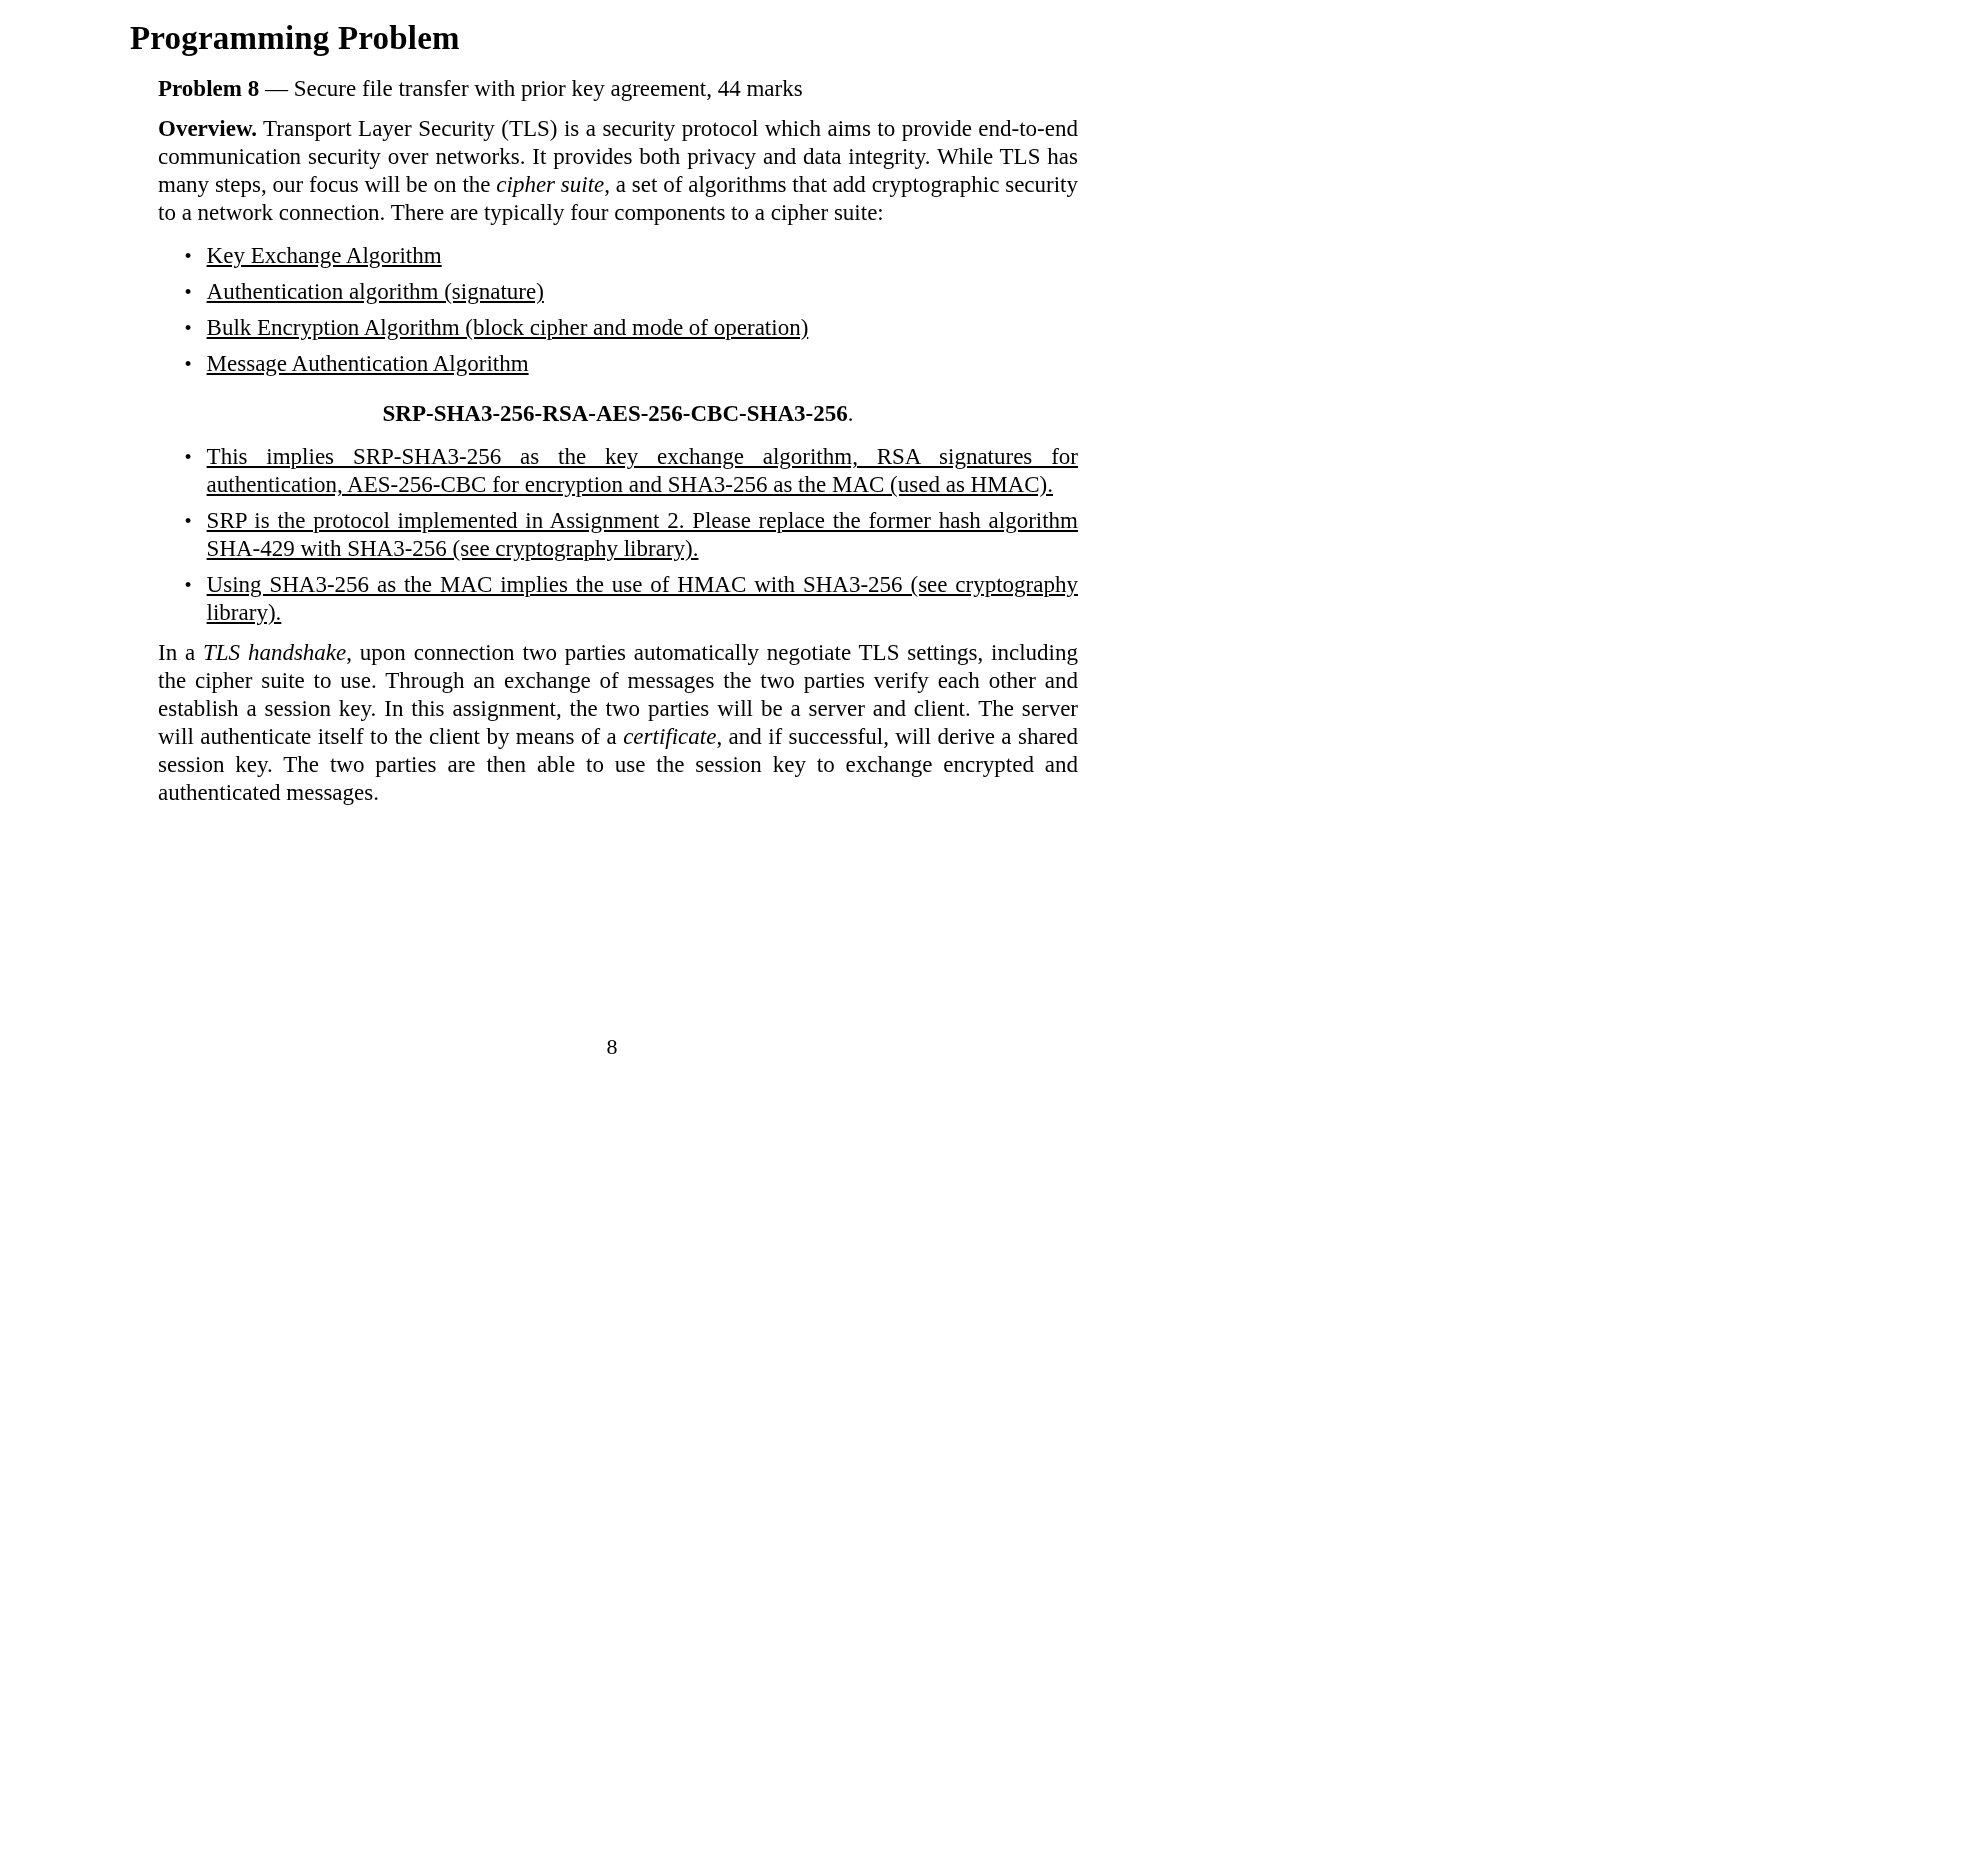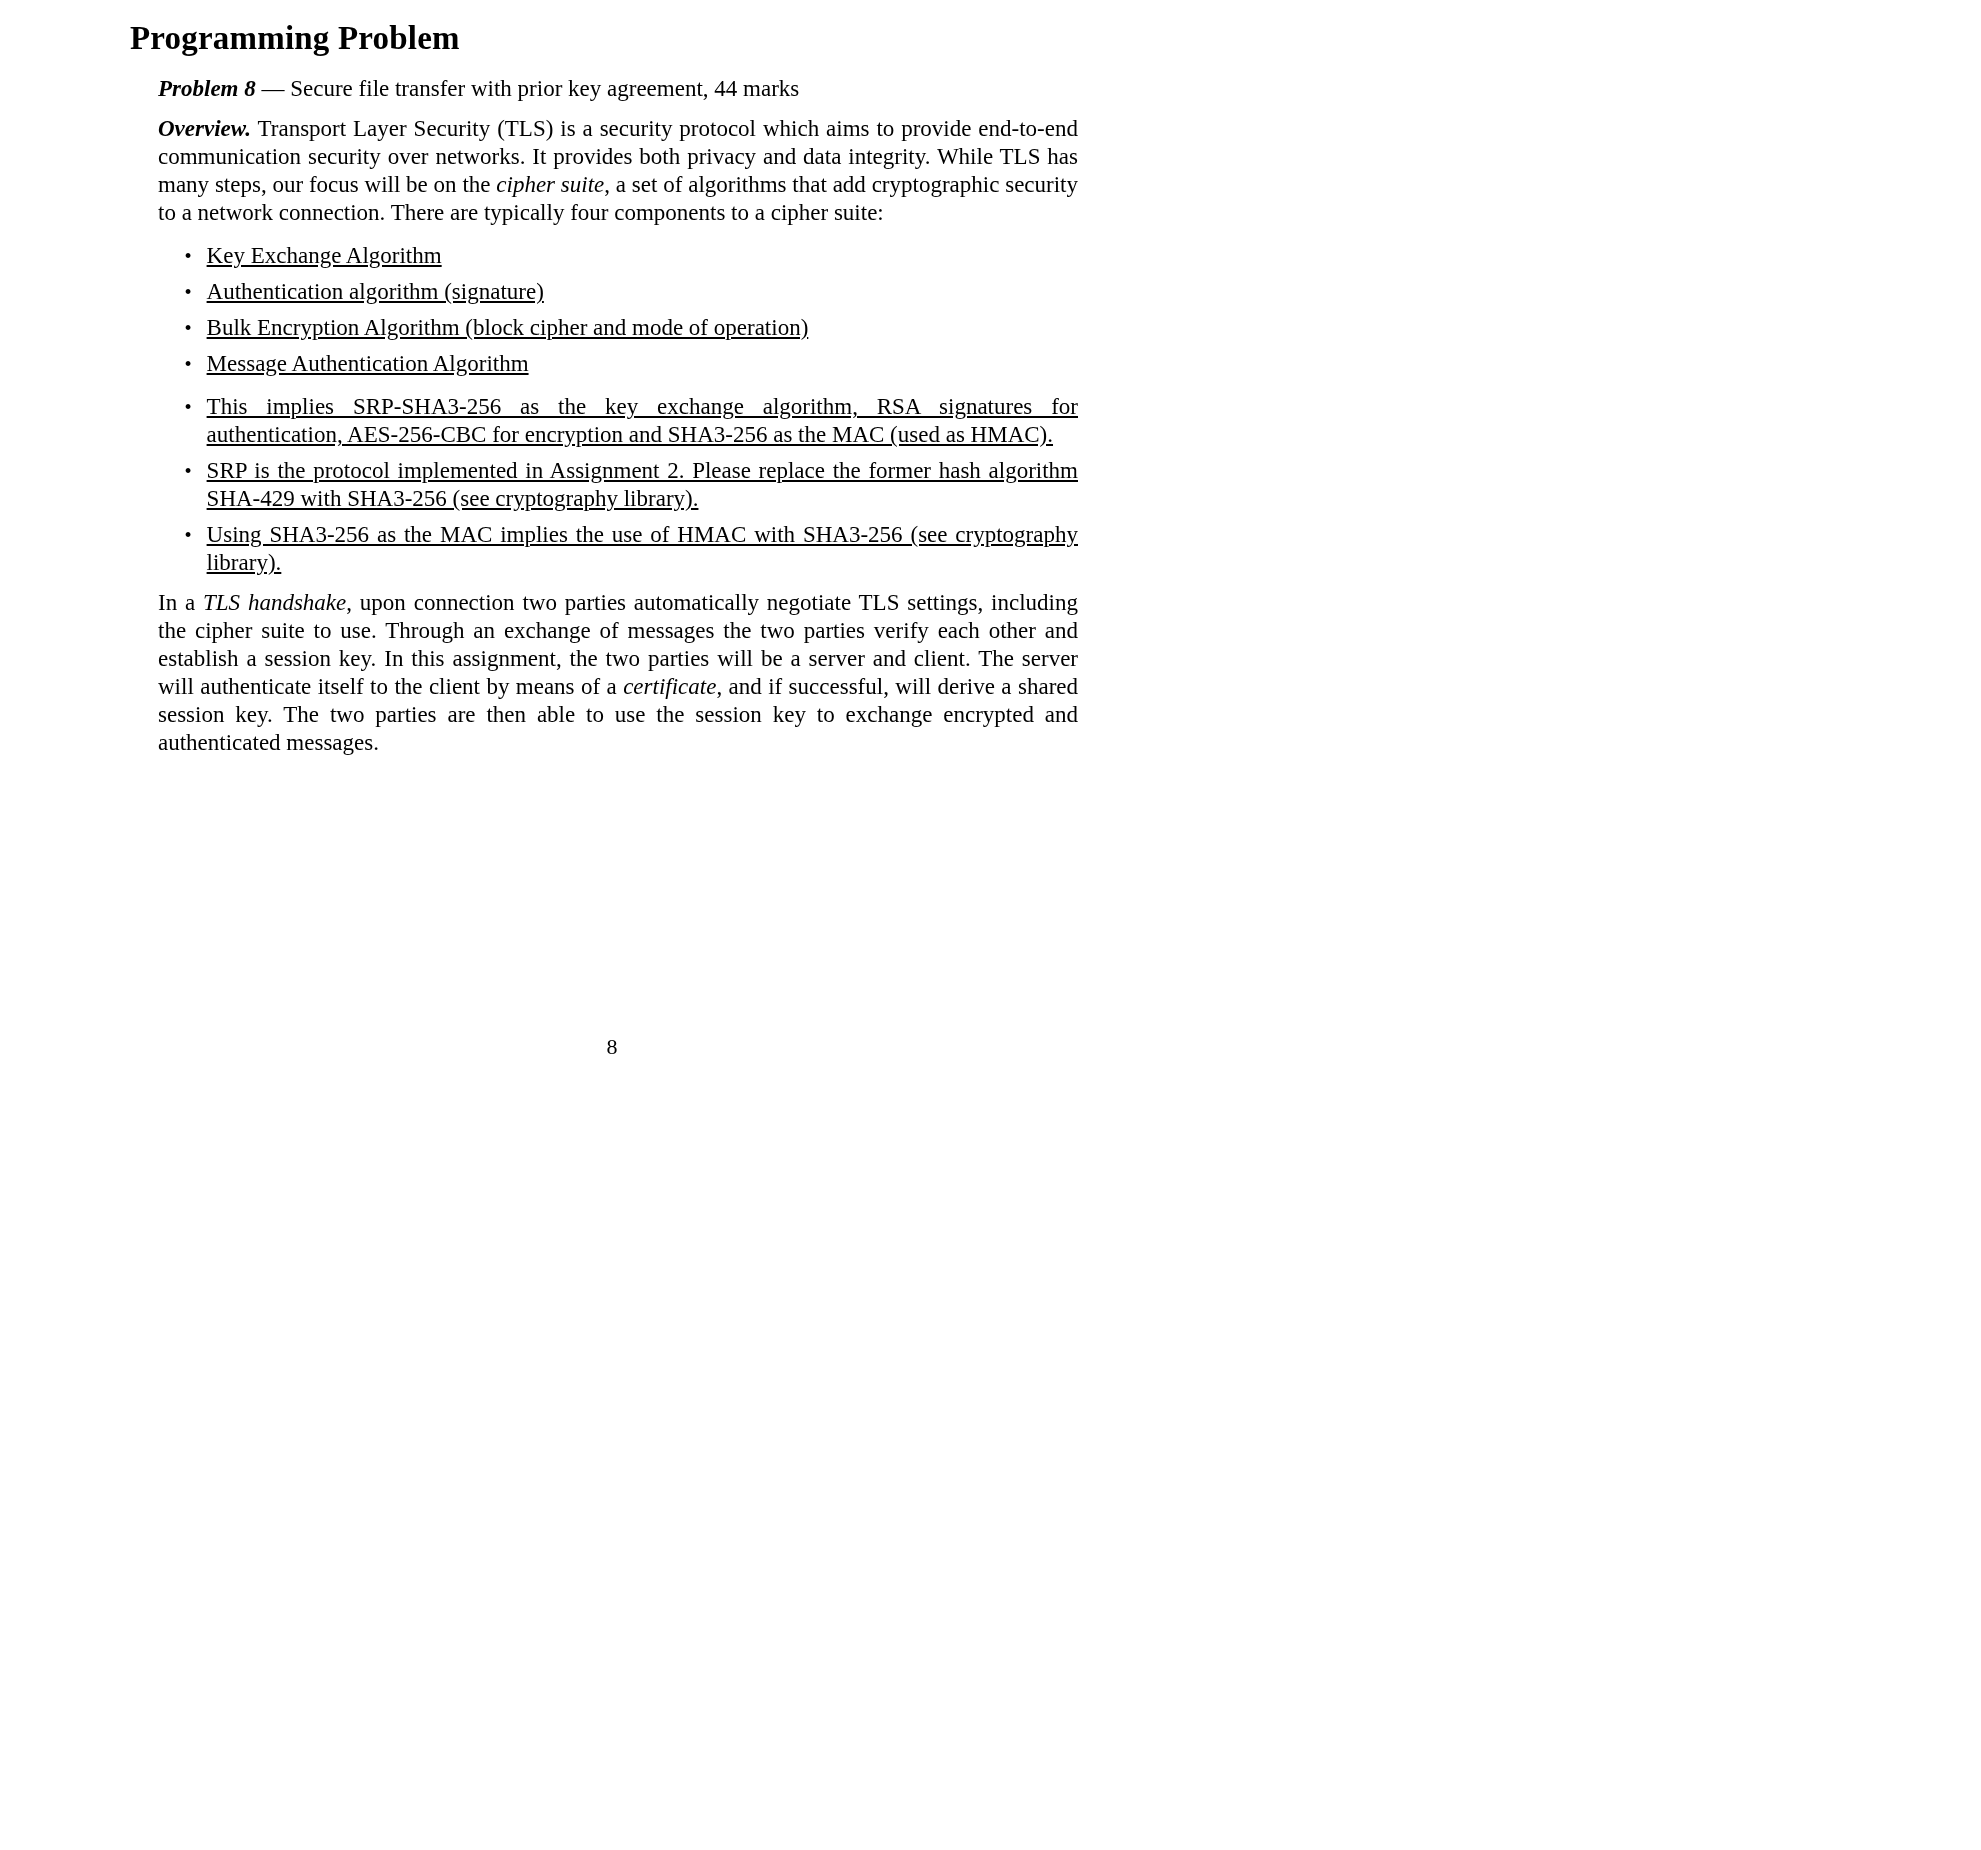--- a/index.html
+++ b/index.html
@@ -32,21 +32,21 @@
   .block {
     margin-left: 28px;
     margin-top: 17px;
   }
   .para {
     font-size: 23px;
     line-height: 28px;
     text-align: justify;
     margin-top: 11.7px;
   }
-  .b { font-weight: bold; font-style: italic; }
+  .b { font-weight: bold; }
   .i { font-style: italic; }
   .list { margin-top: 15.6px; }
   .item {
     display: flex;
     font-size: 23px;
     line-height: 28px;
   }
   .item + .item { margin-top: 7.8px; }
   .item .bullet {
     flex: none;
@@ -102,20 +102,21 @@
             <span class="bullet">•</span>
             <span class="text">Bulk Encryption Algorithm (block cipher and mode of operation)</span>
           </div>
         <div class="item">
             <span class="bullet">•</span>
             <span class="text">Message Authentication Algorithm</span>
           </div>
       </div>
 
 
+      <p class="cipher-line"><span class="b">SRP-SHA3-256-RSA-AES-256-CBC-SHA3-256</span><span>.</span></p>
 
       <div class="list">
         <div class="item">
             <span class="bullet">•</span>
             <span class="text">This implies SRP-SHA3-256 as the key exchange algorithm, RSA signatures for authentication, AES-256-CBC for encryption and SHA3-256 as the MAC (used as HMAC).</span>
           </div>
         <div class="item">
             <span class="bullet">•</span>
             <span class="text">SRP is the protocol implemented in Assignment 2. Please replace the former hash algorithm SHA-429 with SHA3-256 (see cryptography library).</span>
           </div>

